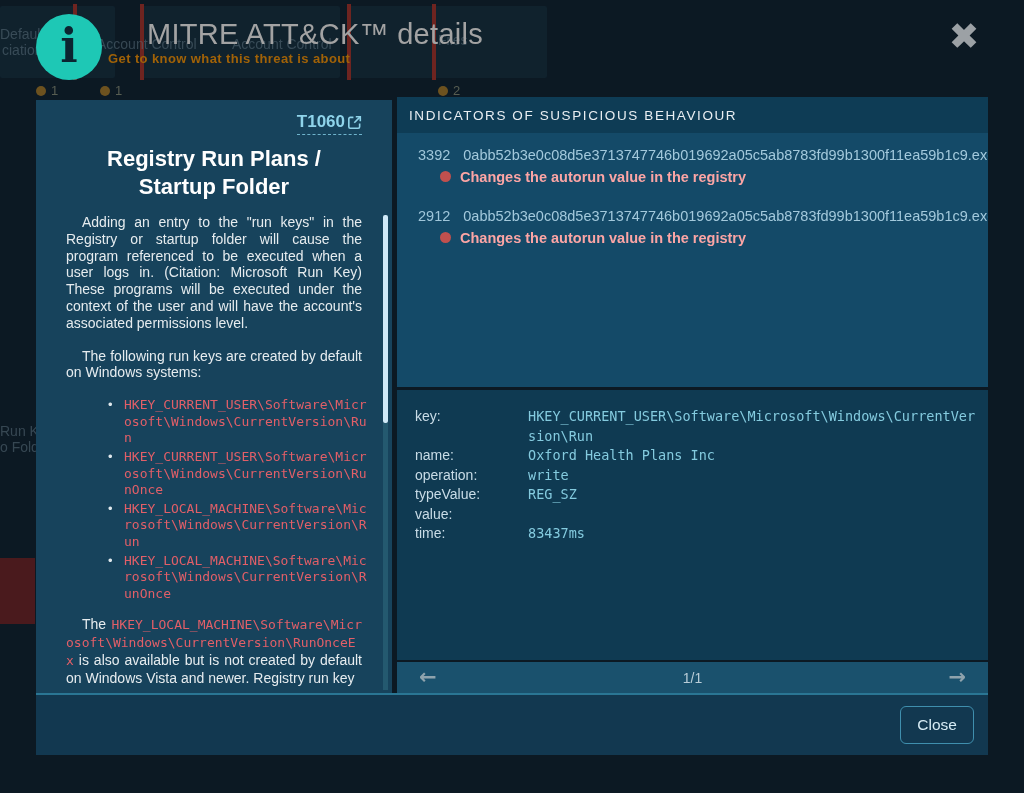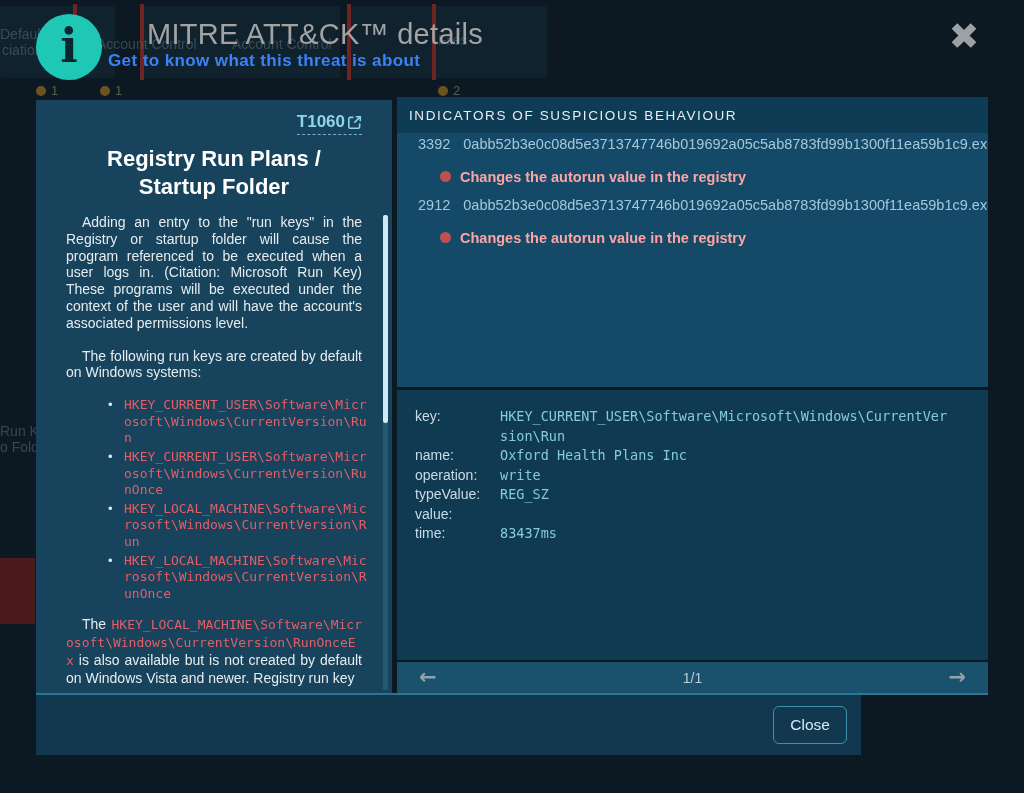--- a/index.html
+++ b/index.html
@@ -21,21 +21,21 @@
 
   
   .info-badge {
     position:absolute; left:36px; top:14px; width:66px; height:66px; border-radius:50%;
     background:#1ec8b5; display:flex; align-items:center; justify-content:center;
   }
   .info-badge span {
     font-family:"DejaVu Serif", serif; font-weight:bold; font-size:46px; color:#0b2531; line-height:1; margin-top:-3px;
   }
   .modal-title { position:absolute; left:107px; top:18px; color:#a3a3a3; font-size:29px; font-weight:500; letter-spacing:0.3px;margin-left:40px; }
-  .modal-subtitle { position:absolute; left:108px; top:51px; color:#3b82f6; font-size:17px; font-weight:bold; letter-spacing:0.4px; }
+  .modal-subtitle { position:absolute; left:108px; top:51px; color:#a16207; font-size:13px; font-weight:bold; letter-spacing:0.4px; }
   .modal-close-x {
     position:absolute; left:941px; top:12px; width:46px; height:50px;
     color:#9ca1a5; font-size:37px; line-height:50px; text-align:center; cursor:pointer;
     font-family:"DejaVu Sans", sans-serif; font-weight:bold;
   }
 
   
   .panel-left {
     position:absolute; left:36px; top:100px; width:356px; height:593px;
     background:#17435c; overflow:hidden; padding:10px 30px 0 30px;
@@ -60,51 +60,51 @@
   .inline-code { font-family:"DejaVu Sans Mono", monospace; font-size:13px; color:#e25f68; word-break:break-all; }
   .scroll-track { position:absolute; left:347px; top:323px; width:5px; height:267px; background:#24596f; }
   .scroll-thumb { position:absolute; left:347px; top:115px; width:5px; height:208px; background:#cfe9f7; border-radius:2px; cursor:pointer; }
 
   
   .panel-ind { position:absolute; left:397px; top:97px; width:591px; height:290px; background:#144a68; overflow:hidden; }
   .ind-header {
     height:36px; background:#0e3c55; color:#e8eef2; font-size:13.5px; letter-spacing:1.6px;
     display:flex; align-items:center; padding-left:12px;
   }
-  .proc-row { display:flex; align-items:flex-start; height:27px; margin-top:3px; padding-left:21px; gap:13px; }
+  .proc-row { display:flex; align-items:flex-end; height:27px; margin-top:3px; padding-left:21px; gap:13px; }
   .proc-pid { color:#9fc6da; font-size:14.5px; }
   .proc-name { color:#a3c9dc; font-size:14.5px; white-space:nowrap; }
   .ind-row { display:flex; align-items:center; height:27px; padding-left:43px; gap:9px; }
   .ind-dot { width:11px; height:11px; border-radius:50%; background:#c0504e; flex:none; }
   .ind-text { color:#fca5a5; font-size:14.5px;font-weight:bold; }
 
   
   .panel-details {
     position:absolute; left:397px; top:390px; width:591px; height:270px;
     background:#0f3a52; padding:17px 0 0 18px; overflow:hidden;
   }
-  .field-row { display:flex; align-items:flex-start; }
+  .field-row { display:flex; align-items:flex-start;gap:28px; }
   .field-label { width:85px; flex:none; color:#c9dce7; font-size:14px; line-height:19.5px; }
   .field-value {
     width:452px; font-family:"DejaVu Sans Mono", monospace; font-size:13.5px; line-height:19.5px;
     color:#84cbdf; word-break:break-all; white-space:pre-wrap;
   }
 
   
   .pagination {
     position:absolute; left:397px; top:662px; width:591px; height:31px;
     background:#1a516d; display:flex; align-items:center; justify-content:space-between;
     padding:0 22px;
   }
   .page-arrow { color:#8fa3ad; font-size:21px; font-weight:bold; font-family:"DejaVu Sans",sans-serif; cursor:pointer; line-height:1; }
   .page-label { color:#b9cdd8; font-size:14px; }
   .seam { position:absolute; left:36px; top:693px; width:952px; height:2px; background:#2a7694; }
 
   
-  .modal-footer { position:absolute; left:36px; top:695px; width:825px; height:60px; background:#123850; }
+  .modal-footer { position:absolute; left:36px; top:695px; width:952px; height:60px; background:#123850; }
   .close-btn {
     position:absolute; right:14px; top:11px; min-width:68px; height:38px; padding:0 16px;
     background:transparent; border:1px solid #3f8fae; border-radius:6px;
     color:#d7ecf5; font-size:15.5px; font-family:"Liberation Sans",sans-serif; cursor:pointer;
   }
   .ext-icon { flex:none; }
 </style>
 </head>
 <body>
 

